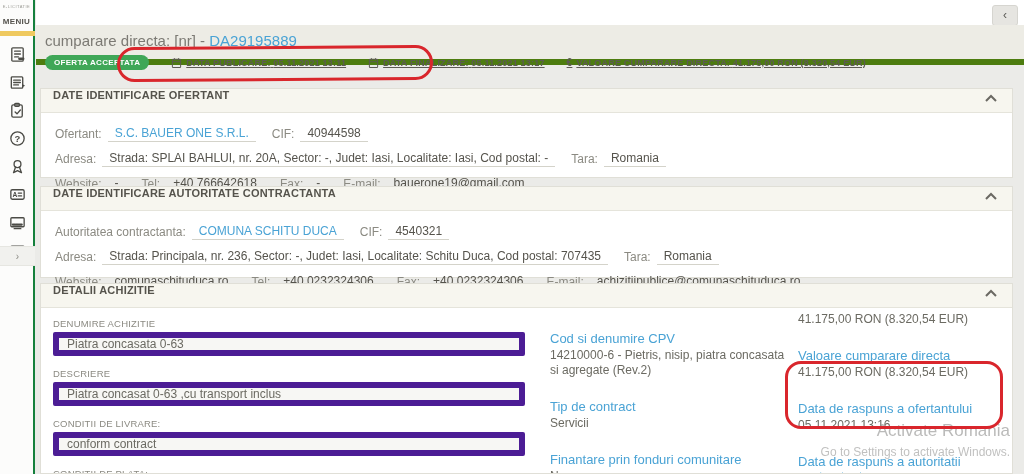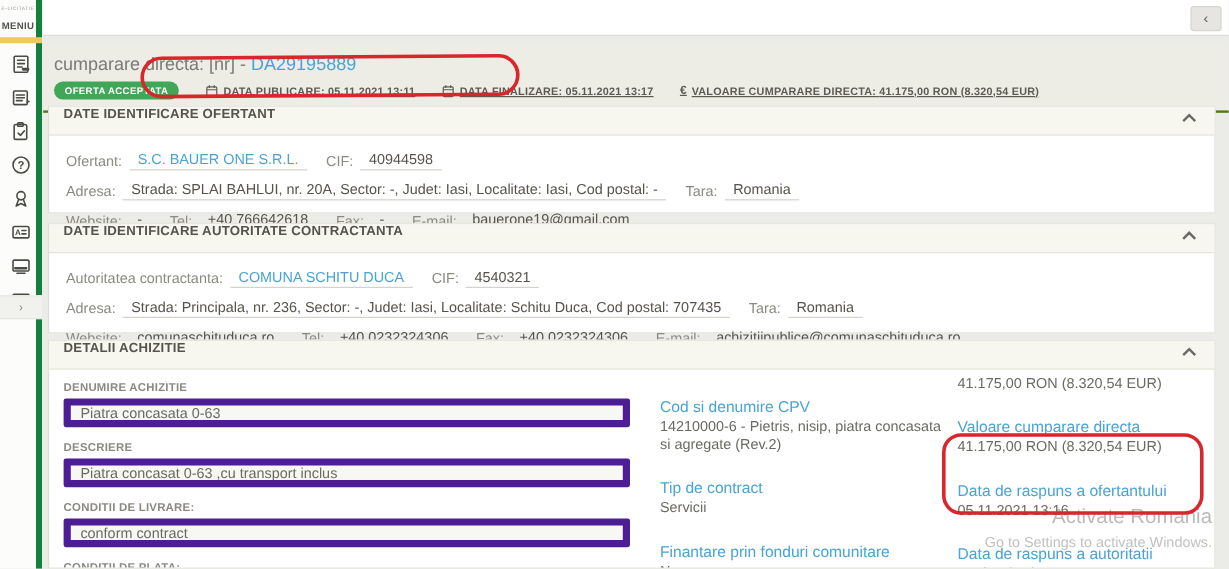--- a/index.html
+++ b/index.html
@@ -1,35 +1,35 @@
 <!DOCTYPE html>
 <html><head>
 <meta charset="utf-8">
 <style>
   * { margin:0; padding:0; box-sizing:border-box; }
   html,body { width:1024px; height:474px; }
   body { font-family:"Liberation Sans", sans-serif; background:#ebebe8; overflow:hidden; }
   .page { position:relative; width:1024px; height:474px; background:#ebebe8; }
 
   
-  .sidebar { position:absolute; left:0; top:0; width:35px; height:474px; background:#fcfcfb; border-right:5px solid #15803d; z-index:10; }
+  .sidebar { position:absolute; left:0; top:0; width:35px; height:474px; background:#fcfcfb; border-right:2px solid #15803d; z-index:10; }
   .brand { font-size:4px; color:#9a9a94; text-align:center; padding-top:4px; letter-spacing:.5px; text-transform:uppercase; }
   .menu-label { font-size:8px; font-weight:bold; color:#55534e; text-align:center; margin-top:8px; letter-spacing:.3px; }
   .yellow-bar { position:absolute; left:0; top:31px; width:35px; height:5px; }
   .side-nav { position:absolute; top:42px; left:0; width:35px; }
   .side-item { width:35px; height:28px; display:flex; align-items:center; justify-content:center; cursor:pointer; }
   .side-item svg { stroke:#4b4b46; fill:none; stroke-width:1.4; stroke-linecap:round; stroke-linejoin:round; }
   .expand-strip { position:absolute; left:0; top:246px; width:35px; height:20px; background:#f1f1ee; border-top:1px solid #e6e6e1; border-bottom:1px solid #e6e6e1; display:flex; align-items:center; justify-content:center; font-size:10px; color:#8b8b85; cursor:pointer; }
 
   
   .topbar { position:absolute; left:36px; top:0; width:988px; height:30px; background:#ffffff; border-bottom:1px solid #dddcd6; }
   .back-btn { position:absolute; right:6px; top:5px; width:26px; height:21px; background:#e6e5e1; border:1px solid #d6d5d0; border-radius:3px; color:#5b5b56; font-size:12px; line-height:19px; text-align:center; cursor:pointer; }
 
   
-  .hdr { position:absolute; left:36px; top:38px; width:988px; height:56px; background:#edece5; border-bottom:2px solid #4d7c0f; }
+  .hdr { position:absolute; left:36px; top:25px; width:988px; height:40px; background:#edece5; border-bottom:6px solid #4d7c0f; }
   .hdr-title { position:absolute; left:9px; top:7px; font-size:15px; color:#7c7a74; }
   .hdr-title a { color:#4aa3d5; text-decoration:none; }
   .badge-row { position:absolute; left:9px; top:30px; display:flex; align-items:center; }
   .badge { color:#fff; font-size:8px; font-weight:bold; letter-spacing:.3px; padding:3px 9px; border-radius:9px;text-align:right; }
   .meta-item { display:flex; align-items:center; margin-left:22px; font-size:9px; font-weight:bold; color:#5c5a53; letter-spacing:.2px;text-decoration:underline; }
   .meta-item .cal { margin-right:4px; display:inline-flex; }
   .meta-item svg { stroke:#5c5a53; fill:none; stroke-width:1.1; }
   .euro { font-size:10px; font-weight:bold; margin-right:4px; color:#5c5a53; }
 
   
@@ -39,21 +39,21 @@
   .chev-btn { width:18px; height:18px; display:flex; align-items:center; justify-content:center; cursor:pointer; }
   .chev-btn svg { stroke:#6b6963; fill:none; stroke-width:2; }
   .sect-bd { padding:7px 14px; }
   .frow { display:flex; align-items:center; font-size:12px; margin:6px 0 9px; white-space:nowrap; }
   .lbl { color:#8b8a82; margin-right:6px; }
   .val { color:#55534c; border-bottom:1px solid #d4d3ca; padding:0 7px 1px; margin-right:16px; }
   .val.link { color:#4aa3d5; cursor:pointer; }
 
   
   .col-left { position:absolute; left:12px; top:4px; width:474px; }
-  .inp-lbl { font-size:9.5px; font-weight:bold; color:#8b8a82; letter-spacing:.2px; margin:6px 0 3px; }
+  .inp-lbl { font-size:9.5px; font-weight:normal; color:#8b8a82; letter-spacing:.2px; margin:6px 0 3px; }
   .inp { width:472px; height:24px; background:#f7f7f4; border:6px solid #4c1d95; border-radius:2px; font-size:12px; color:#6b6a62; padding:0 8px; font-family:"Liberation Sans", sans-serif; margin-bottom:6px; }
   .col-mid { position:absolute; left:509px; top:2px; width:242px; }
   .col-right { position:absolute; left:757px; top:2px; width:220px; }
   .blue-h { font-size:13px; color:#4aa3d5; margin-top:21px; }
   .blue-v { font-size:12px; color:#6b6a62; margin-top:2px; line-height:15px; }
 
   
   .red-oval { position:absolute; left:117px; top:46px; width:316px; height:35px; border:3px solid #d9262c; border-radius:22px; z-index:50; pointer-events:none; transform:rotate(-.4deg); }
   .red-box { position:absolute; left:785px; top:361px; width:218px; height:68px; border:3px solid #d9262c; border-radius:16px; z-index:50; pointer-events:none; }
 

